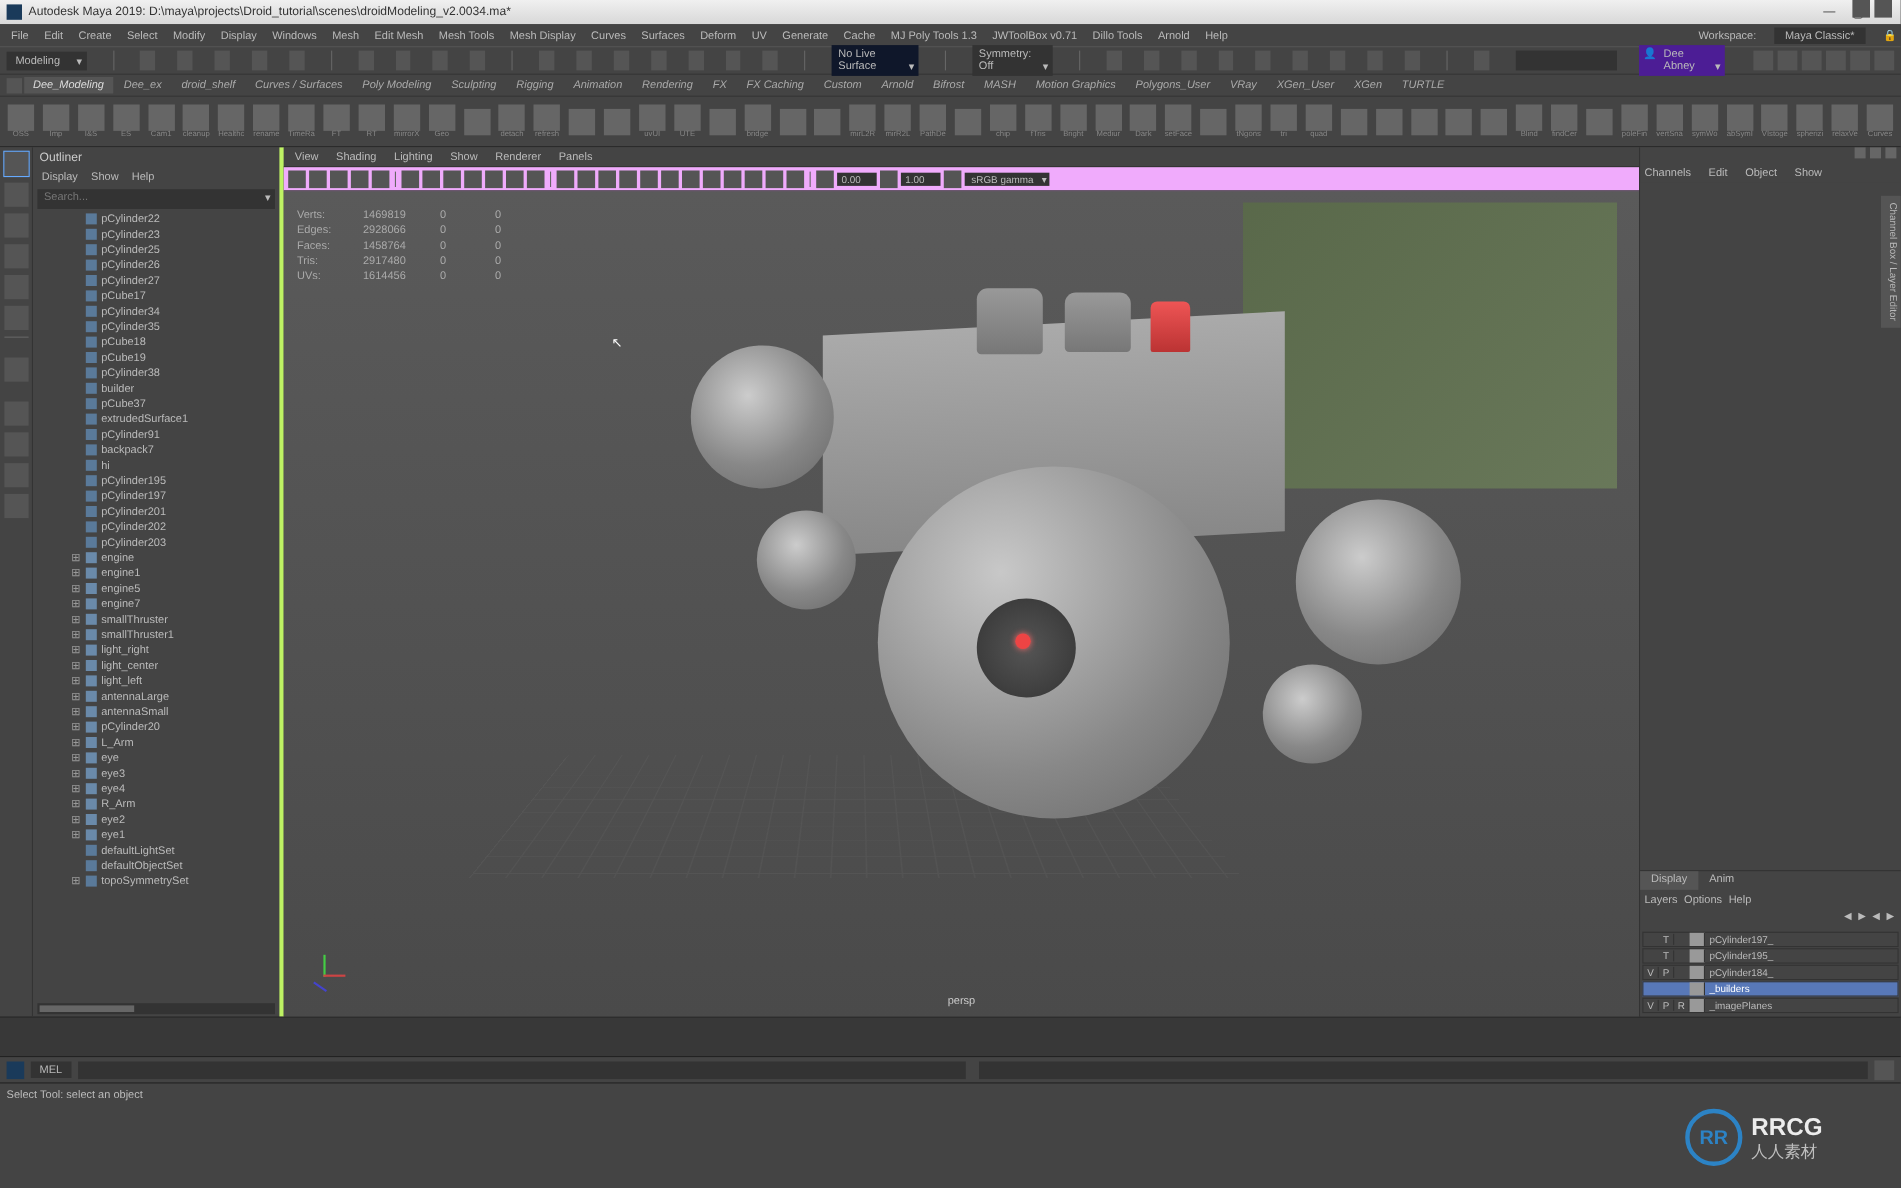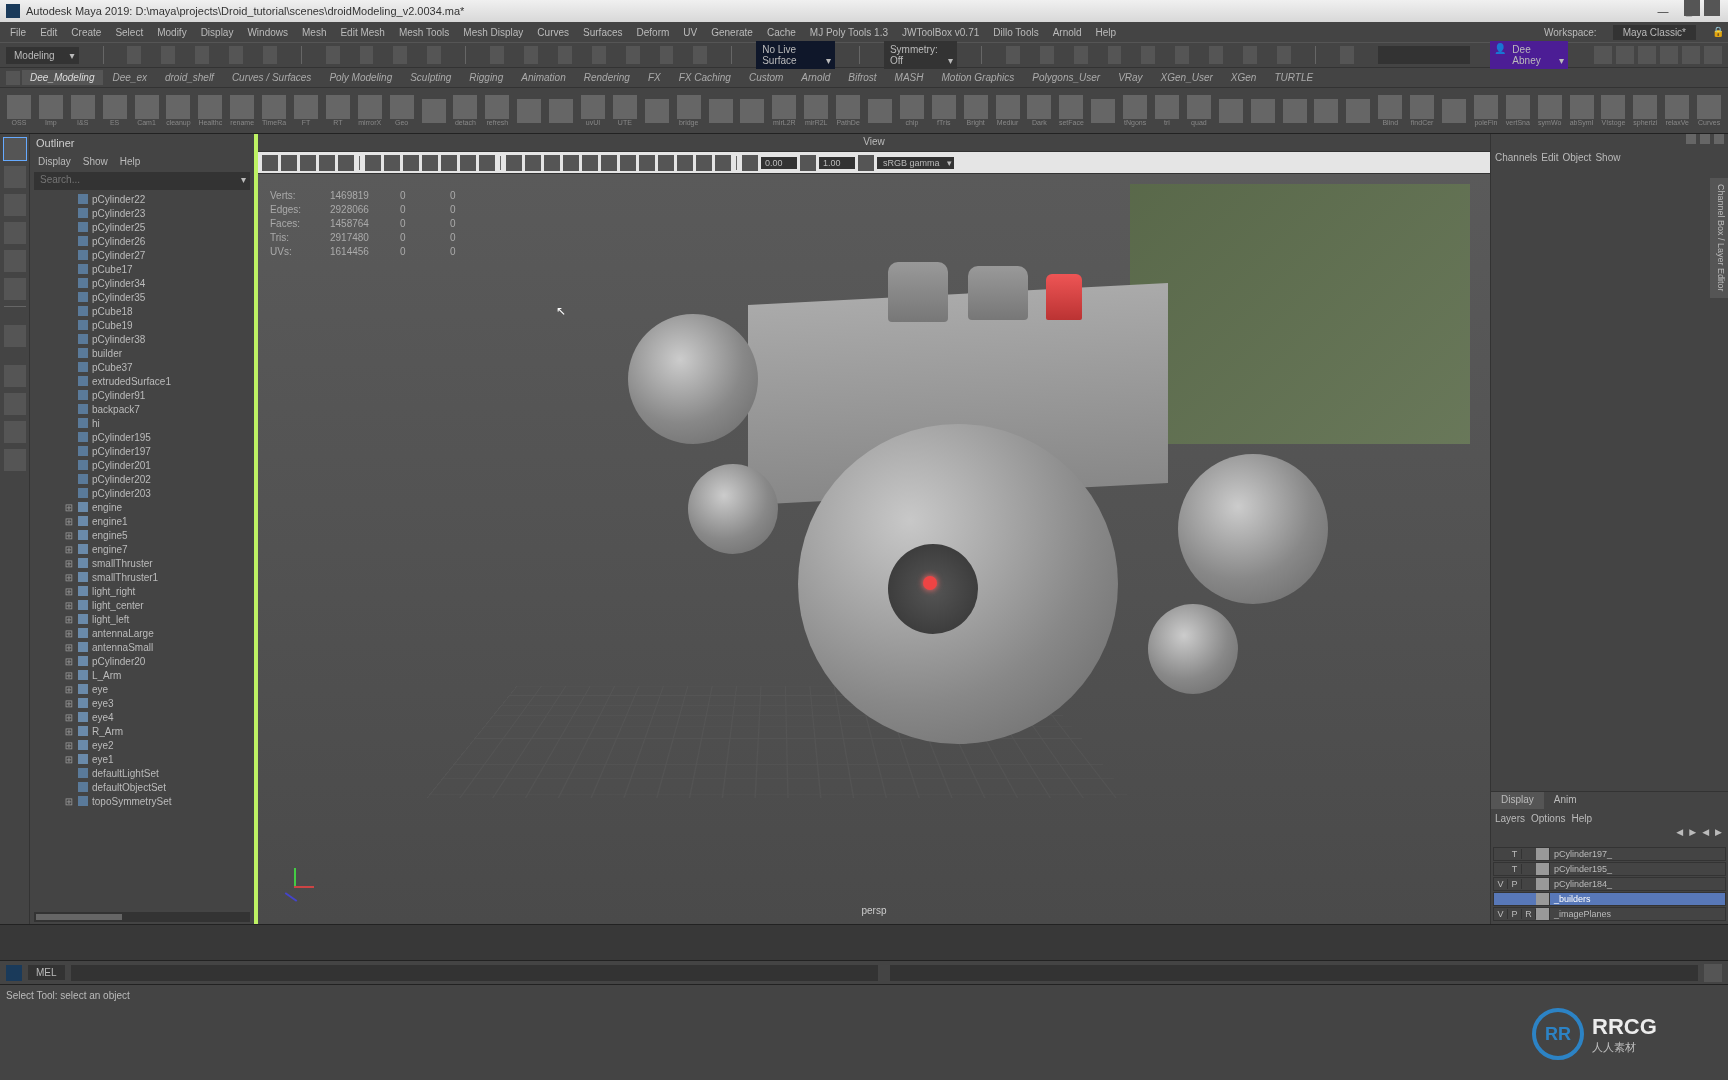--- a/index.html
+++ b/index.html
@@ -47,23 +47,23 @@
 .outliner-search input{ background:transparent;border:none;color:#aaa;width:100%;padding:2px 6px;font-size:10px;}
 .outliner-search:after{content:"▾";position:absolute;right:4px;top:2px;}
 .outliner-list { flex:1; overflow:hidden; padding-left:4px; position:relative;}
 .outliner-item { height:14px; display:flex; align-items:center; padding-left:44px; gap:4px; font-size:10px; color:#bbb; }
 .outliner-item .icon{ width:10px;height:10px;background:#5a7a9a; flex-shrink:0;}
 .outliner-item .icon.grp{background:#6a8aaa;}
 .outliner-item .exp{ width:10px; text-align:center; color:#999; margin-left:-14px;}
 .scrollbar-h { height:10px; background:#333; margin:2px 4px; position:relative;}
 .scrollbar-h .thumb{position:absolute;left:2px;width:40%;height:6px;top:2px;background:#666;}
 .viewport-area { flex:1; display:flex; flex-direction:column; background:#444; }
-.viewport-menu { height:18px; display:flex; align-items:center; padding:0 6px; gap:8px; border-bottom:1px solid #333;flex-direction:column;}
+.viewport-menu { height:18px; display:flex; align-items:center; padding:0 6px; gap:8px; border-bottom:1px solid #333;}
 .viewport-menu span{padding:2px 4px;}
-.viewport-toolbar { height:22px; background:#e5e5e5; display:flex; align-items:center; padding:0 4px; gap:3px; border-bottom:1px solid #333;}
+.viewport-toolbar { height:22px; background:#f0abfc; display:flex; align-items:center; padding:0 4px; gap:3px; border-bottom:1px solid #333;}
 .vp-icon{width:16px;height:16px;background:#555;}
 .vp-sep{width:1px;height:14px;background:#666;margin:0 2px;}
 .vp-field{background:#333;padding:1px 4px;font-size:9px;width:36px;}
 .vp-dd{background:#333;padding:1px 14px 1px 6px;font-size:9px;position:relative;}
 .vp-dd:after{content:"▾";position:absolute;right:2px;}
 .viewport-canvas { flex:1; background:linear-gradient(#5a5a5a,#4a4a4a); position:relative; overflow:hidden;}
 .poly-stats { position:absolute; left:12px; top:16px; font-size:10px; color:#aaa;}
 .poly-stats .row{display:flex; height:14px;}
 .poly-stats .lbl{width:60px;}
 .poly-stats .v1{width:70px;text-align:left;}
@@ -85,21 +85,21 @@
 .turbine{position:absolute;border-radius:50%;background:radial-gradient(circle at 40% 35%,#ccc,#888 55%,#666);}
 .turbine.t1{left:170px;top:110px;width:130px;height:130px;}
 .turbine.t2{left:230px;top:260px;width:90px;height:90px;}
 .turbine.t3{left:720px;top:250px;width:150px;height:150px;}
 .turbine.t4{left:690px;top:400px;width:90px;height:90px;}
 .eye-socket{position:absolute;left:430px;top:340px;width:90px;height:90px;border-radius:50%;background:radial-gradient(circle,#555,#333);}
 .eye-red{position:absolute;left:465px;top:372px;width:14px;height:14px;border-radius:50%;background:#e44;box-shadow:0 0 6px #f66;}
 .color-ref{position:absolute;right:-10px;top:-20px;width:340px;height:260px;background:linear-gradient(135deg,#5a6a4a,#6a7a5a);opacity:0.95;border-radius:0 0 0 8px;}
 .right-panel { width:238px; background:#444; display:flex; flex-direction:column; border-left:1px solid #333;}
 .right-panel-tabs { width:18px; position:absolute; right:0; top:178px; background:#555; writing-mode:vertical-rl; padding:6px 2px; font-size:9px;}
-.channel-menu { height:18px; display:flex; align-items:center; padding:0 4px; gap:4px; }
+.channel-menu { height:18px; display:flex; align-items:center; padding:0 4px; gap:16px; }
 .channel-body { flex:1; background:#444; }
 .display-anim-tabs { height:18px; display:flex; border-top:1px solid #333; }
 .display-anim-tabs .tab{padding:2px 10px;}
 .display-anim-tabs .tab.active{background:#555;}
 .layers-menu { height:18px; display:flex; align-items:center; padding:0 4px; gap:6px;}
 .layer-nav { height:18px; display:flex; justify-content:flex-end; padding:0 6px; gap:6px; font-size:9px;}
 .layer-list { background:#444; padding:2px;}
 .layer-row { height:14px; display:flex; align-items:center; font-size:9px; border:1px solid #333; margin-bottom:1px;}
 .layer-row .c{width:14px;text-align:center;border-right:1px solid #333;}
 .layer-row .sw{width:14px;height:12px;background:#999;border-right:1px solid #333;}
@@ -107,21 +107,21 @@
 .layer-row.sel{background:#5878b8;color:#fff;}
 .timeline { height:36px; background:#383838; border-top:1px solid #222;}
 .statusbar-mel { height:24px; background:#444; display:flex; align-items:center; padding:0 6px; border-top:1px solid #222;}
 .statusbar-mel .lbl{background:#333;padding:2px 8px;}
 .statusbar-mel .field{flex:1;background:#333;height:16px;margin:0 6px;}
 .statusbar-help { height:22px; background:#444; display:flex; align-items:center; padding:0 6px; border-top:1px solid #222;}
 .vp-right-icons{position:absolute;right:8px;top:0;display:flex;gap:4px;}
 .rrcg-logo{position:absolute;right:16px;bottom:16px;width:180px;height:60px;display:flex;align-items:center;gap:8px;opacity:0.9;}
 .rrcg-badge{width:52px;height:52px;border-radius:50%;border:4px solid #2a8ad4;display:flex;align-items:center;justify-content:center;color:#2a8ad4;font-weight:bold;font-size:18px;}
 .rrcg-text{color:#fff;font-size:22px;font-weight:bold;}
-.rrcg-sub{color:#ccc;font-size:11px;}
+.rrcg-sub{color:#ccc;font-size:15px;}
 .channel-top-icons{height:14px;display:flex;justify-content:flex-end;gap:4px;padding:0 4px;}
 .channel-top-icons .i{width:10px;height:10px;background:#666;}
 </style>
 </head>
 <body>
 
 <div class="titlebar">
   <div class="titlebar-icon"></div>
   <span>Autodesk Maya 2019: D:\maya\projects\Droid_tutorial\scenes\droidModeling_v2.0034.ma*</span>
   <div class="win-controls">

